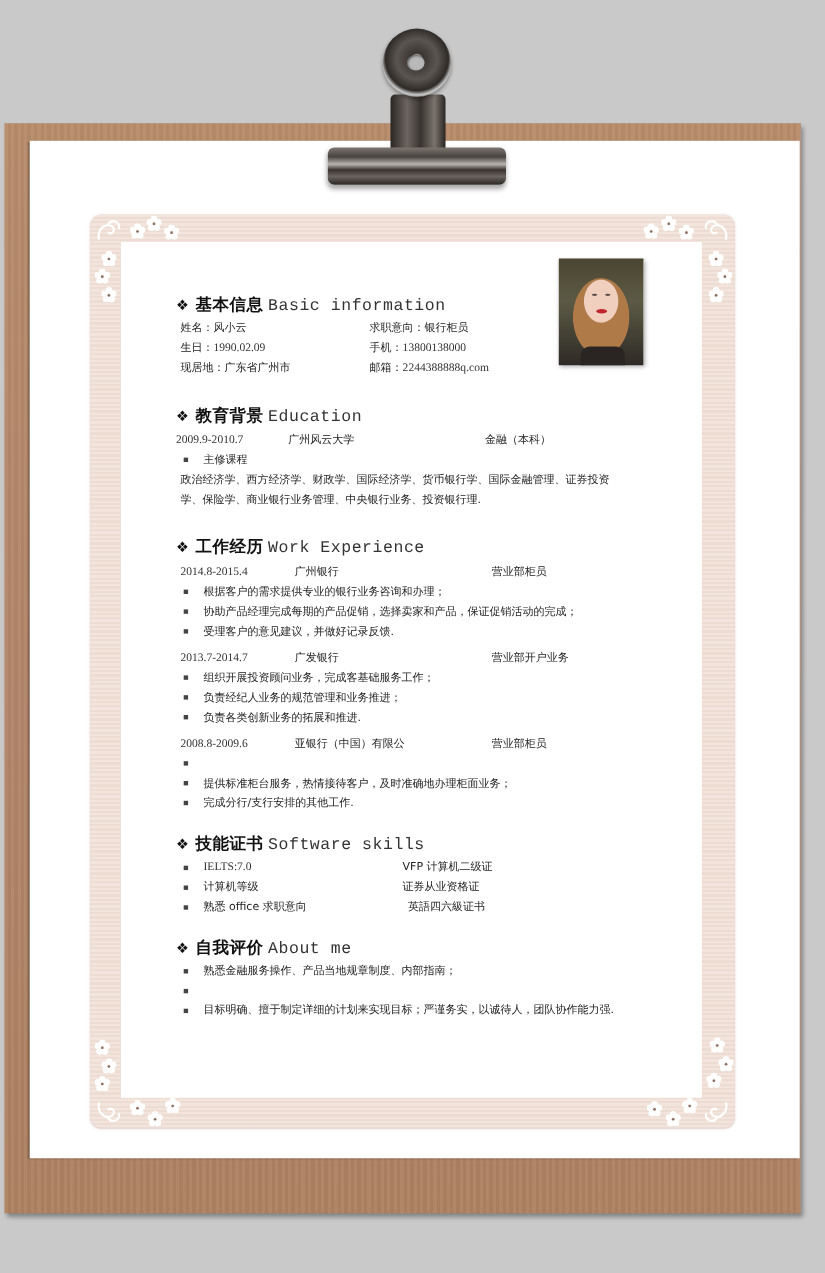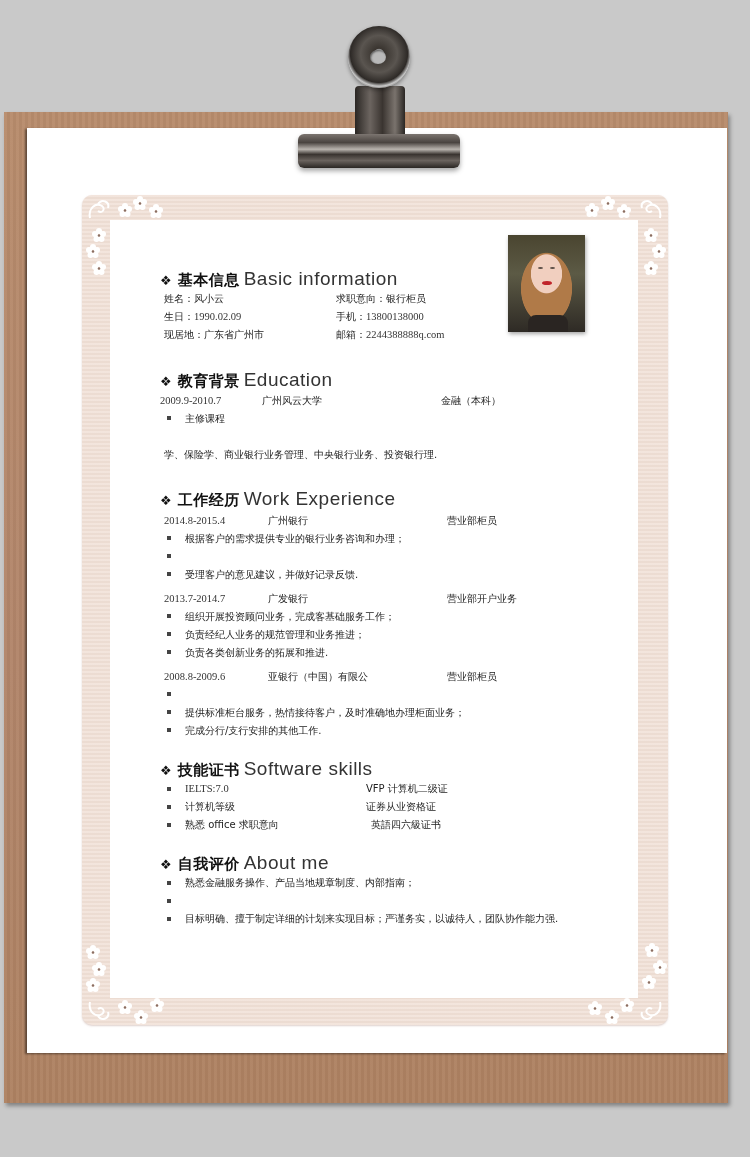--- a/index.html
+++ b/index.html
@@ -73,21 +73,21 @@
   .photo .lips { position:absolute; left:34px; top:46px; width:10px; height:4px; border-radius:50%; background:#c0242a; }
   .photo .eye { position:absolute; top:32px; width:5px; height:2px; background:#5b4d46; border-radius:50%; }
   .photo .coat { position:absolute; left:20px; top:80px; width:40px; height:20px; background:#2a2522; border-radius:8px 8px 0 0; }
 
   .content { position:absolute; left:0; top:0; width:750px; height:1157px; font-size:10px; color:#222; }
   .section-title {
     position:absolute; left:160px; display:flex; align-items:baseline; white-space:nowrap;
   }
   .sec-icon { font-size:13px; margin-right:6px; color:#111; }
   .sec-cn { font-size:15px; font-weight:bold; color:#111; margin-right:4px; letter-spacing:0.5px; }
-  .sec-en { font-family:Liberation Sans, sans-serif; font-size:19px; color:#333; letter-spacing:0.5px; }
+  .sec-en { font-family:Liberation Mono, monospace; font-size:15px; color:#333; letter-spacing:0.5px; }
   .line { position:absolute; white-space:nowrap; font-size:10px; color:#222; line-height:12px;text-align:right; }
   .serif { font-family:"Liberation Serif","DejaVu Serif",serif; font-size:10.5px; color:#333; }
   .bullet { position:absolute; left:167px; width:4px; height:4px; background:#444; }
 </style>
 </head>
 <body>
 
 <div class="board"></div>
 <div class="paper"></div>
 <div class="frame"></div>
@@ -229,34 +229,36 @@
   <div class="section-title" style="top:369px">
     <span class="sec-icon">❖</span>
     <span class="sec-cn">教育背景</span>
     <span class="sec-en">Education</span>
   </div>
   <div class="line serif" style="left:160px;top:395px">2009.9-2010.7</div>
   <div class="line" style="left:262px;top:395px">广州风云大学</div>
   <div class="line" style="left:441px;top:395px">金融（本科）</div>
   <div class="bullet" style="top:416px"></div>
   <div class="line" style="left:185px;top:413px">主修课程</div>
+  <div class="line" style="left:164px;top:431px">政治经济学、西方经济学、财政学、国际经济学、货币银行学、国际金融管理、证券投资</div>
   <div class="line" style="left:164px;top:449px">学、保险学、商业银行业务管理、中央银行业务、投资银行理.</div>
 
   <div class="section-title" style="top:488px">
     <span class="sec-icon">❖</span>
     <span class="sec-cn">工作经历</span>
     <span class="sec-en">Work Experience</span>
   </div>
 
   <div class="line serif" style="left:164px;top:515px">2014.8-2015.4</div>
   <div class="line" style="left:268px;top:515px">广州银行</div>
   <div class="line" style="left:447px;top:515px">营业部柜员</div>
   <div class="bullet" style="top:536px"></div>
   <div class="line" style="left:185px;top:533px">根据客户的需求提供专业的银行业务咨询和办理；</div>
   <div class="bullet" style="top:554px"></div>
+  <div class="line" style="left:185px;top:551px">协助产品经理完成每期的产品促销，选择卖家和产品，保证促销活动的完成；</div>
   <div class="bullet" style="top:572px"></div>
   <div class="line" style="left:185px;top:569px">受理客户的意见建议，并做好记录反馈.</div>
 
   <div class="line serif" style="left:164px;top:593px">2013.7-2014.7</div>
   <div class="line" style="left:268px;top:593px">广发银行</div>
   <div class="line" style="left:447px;top:593px">营业部开户业务</div>
   <div class="bullet" style="top:614px"></div>
   <div class="line" style="left:185px;top:611px">组织开展投资顾问业务，完成客基础服务工作；</div>
   <div class="bullet" style="top:632px"></div>
   <div class="line" style="left:185px;top:629px">负责经纪人业务的规范管理和业务推进；</div>

